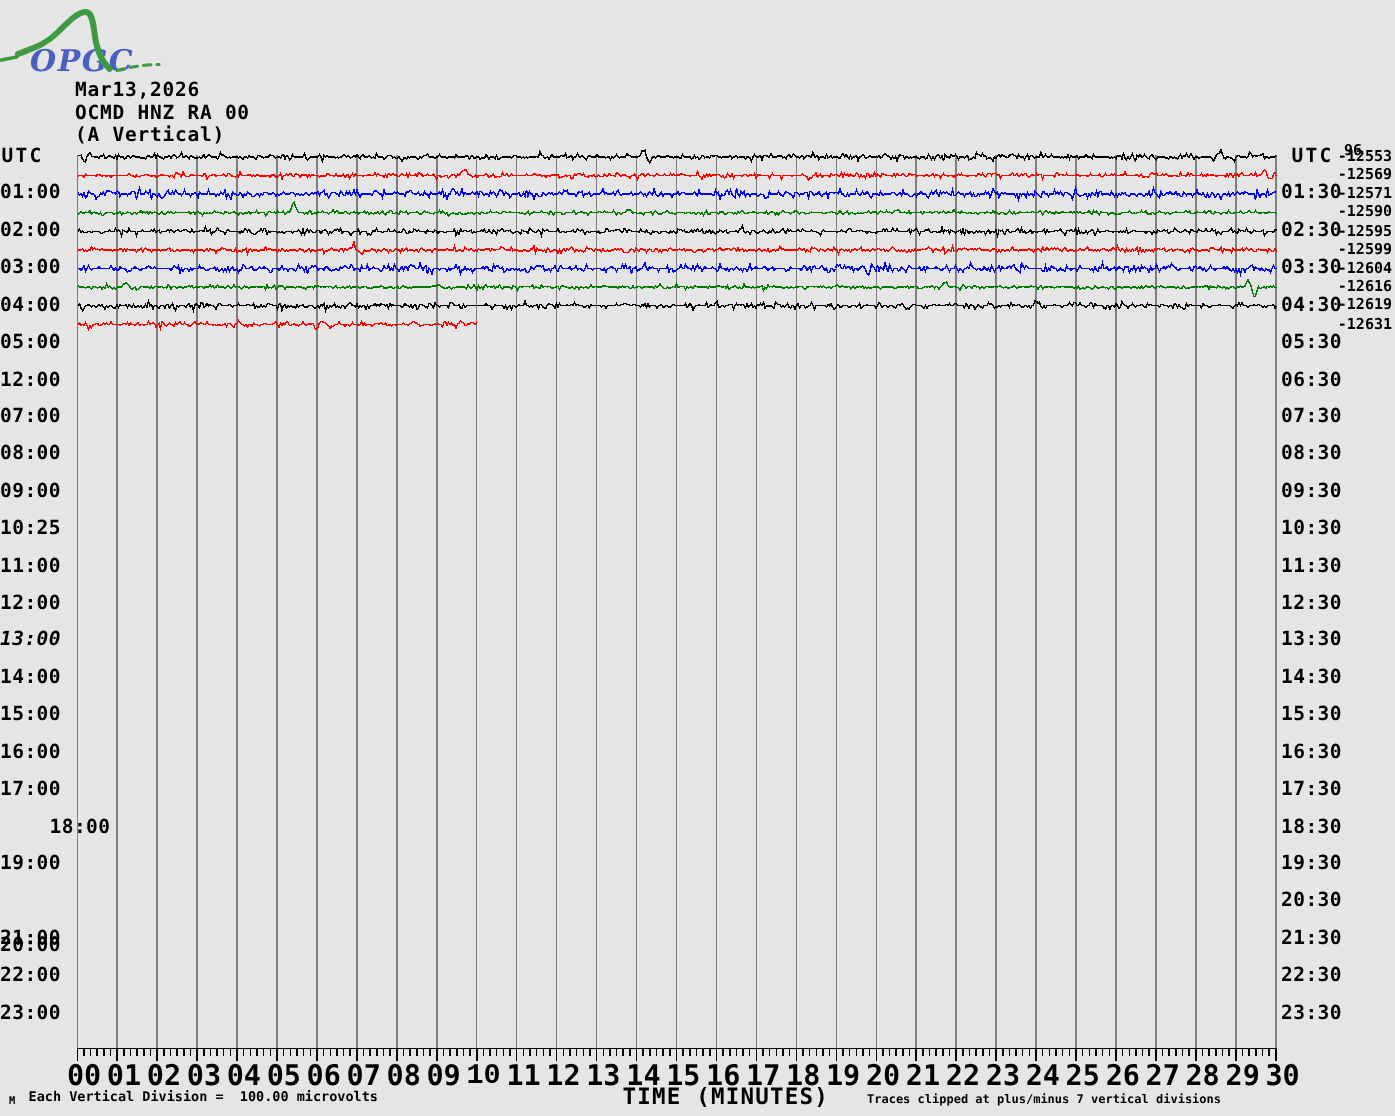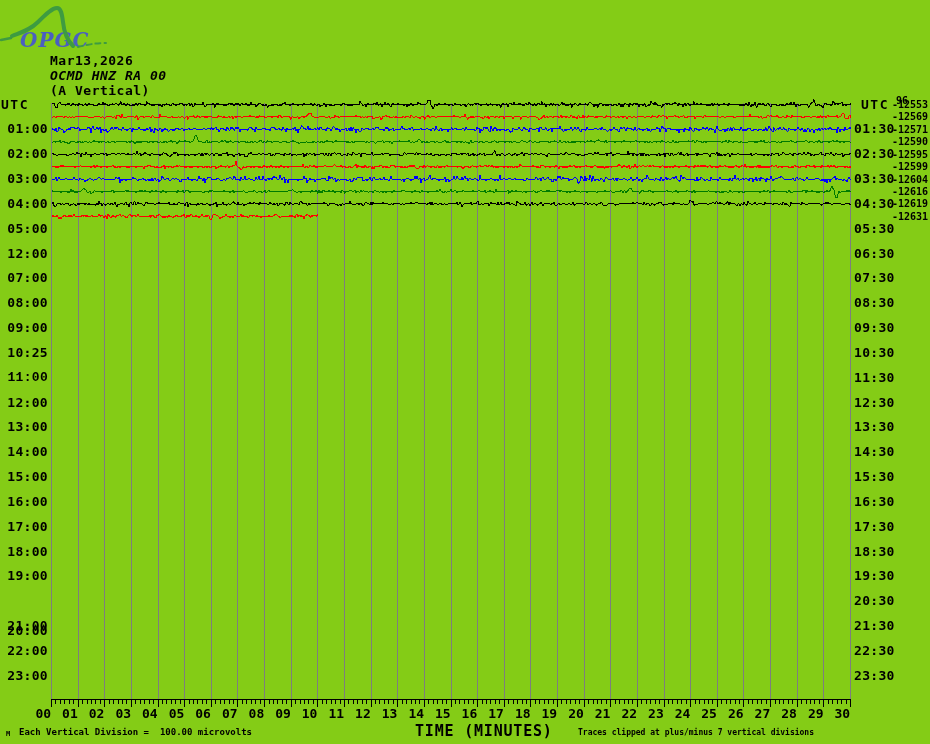--- a/index.html
+++ b/index.html
@@ -1,31 +1,31 @@
 <!DOCTYPE html>
 <html><head>
 <meta charset="utf-8">
 <style>
   * { box-sizing: border-box; }
   html,body { margin:0; padding:0; background:#ffffff; }
-  .screen { position:relative; width:930px; height:744px; background:#84cc16; overflow:hidden;
+  .screen { position:relative; width:930px; height:744px; background:#e5e5e5; overflow:hidden;
             font-family:"DejaVu Sans Mono","Liberation Mono",monospace; color:#000; }
   #plot { position:absolute; left:0; top:0; }
   .logo { position:absolute; left:0; top:2px; width:125px; height:54px; }
   .hdr { position:absolute; left:50px; font-weight:bold; font-size:13px; letter-spacing:.5px; white-space:pre; }
   #hdr-date { top:53px; }
-  #hdr-station { top:68px;font-style:italic; }
+  #hdr-station { top:68px; }
   #hdr-comp { top:83px; }
   .utc { position:absolute; top:97px; font-weight:bold; font-size:13px; letter-spacing:1.5px; }
   #utc-left { left:1px; }
   #utc-right { left:861px; }
   .tl { position:absolute; font-weight:bold; font-size:13px; letter-spacing:.3px; white-space:pre; line-height:14px; }
-  .left-time { left:0; width:48px; text-align:right; }
+  .left-time { left:0; width:48px; }
   .right-time { left:854px; }
-  .min { position:absolute; top:706px; width:32px; text-align:left; font-weight:bold; font-size:13px; }
+  .min { position:absolute; top:706px; width:32px; text-align:right; font-weight:bold; font-size:19px; }
   .rv { position:absolute; left:886px; width:42px; text-align:right; font-weight:bold; font-size:10px; line-height:11px; }
   .rv-ov { position:absolute; left:896px; top:96px; font-weight:bold; font-size:10px; line-height:10px; }
   .xlabel { position:absolute; left:415px; top:722px; font-weight:bold; font-size:15px; letter-spacing:.8px; white-space:pre; }
   .note-left { position:absolute; left:19px; top:727px; font-weight:bold; font-size:9px; white-space:pre; }
   .note-right { position:absolute; left:578px; top:728px; font-weight:bold; font-size:8px; white-space:pre; }
   .note-m { position:absolute; left:6px; top:730px; font-weight:bold; font-size:7px; }
 </style>
 </head>
 <body>
 
@@ -281,28 +281,28 @@
       <div class="tl left-time" style="top: 122.3px;">01:00</div>
       <div class="tl left-time" style="top: 147.2px;">02:00</div>
       <div class="tl left-time" style="top: 172px;">03:00</div>
       <div class="tl left-time" style="top: 196.8px;">04:00</div>
       <div class="tl left-time" style="top: 221.7px;">05:00</div>
       <div class="tl left-time" style="top: 246.5px;">12:00</div>
       <div class="tl left-time" style="top: 271.3px;">07:00</div>
       <div class="tl left-time" style="top: 296.2px;">08:00</div>
       <div class="tl left-time" style="top: 321px;">09:00</div>
       <div class="tl left-time" style="top: 345.8px;">10:25</div>
-      <div class="tl left-time" style="top: 370.7px; font-family: Liberation Mono, monospace;">11:00</div>
+      <div class="tl left-time" style="top: 370.7px;">11:00</div>
       <div class="tl left-time" style="top: 395.5px;">12:00</div>
-      <div class="tl left-time" style="top: 420.3px;">13:00</div>
+      <div class="tl left-time" style="top: 420.3px; font-style: italic;">13:00</div>
       <div class="tl left-time" style="top: 445.2px;">14:00</div>
       <div class="tl left-time" style="top: 470px;">15:00</div>
       <div class="tl left-time" style="top: 494.8px;">16:00</div>
       <div class="tl left-time" style="top: 519.7px;">17:00</div>
-      <div class="tl left-time" style="top: 544.5px;">18:00</div>
+      <div class="tl left-time" style="top: 544.5px; padding-left: 33px;">18:00</div>
       <div class="tl left-time" style="top: 569.3px;">19:00</div>
       <div class="tl left-time" style="top: 624px;">20:00</div>
       <div class="tl left-time" style="top: 619px;">21:00</div>
       <div class="tl left-time" style="top: 643.8px;">22:00</div>
       <div class="tl left-time" style="top: 668.7px;">23:00</div>
     </div>
   <div id="right-times">
       <div class="tl right-time" style="top: 122.3px;">01:30</div>
       <div class="tl right-time" style="top: 147.2px;">02:30</div>
       <div class="tl right-time" style="top: 172px;">03:30</div>
@@ -331,21 +331,21 @@
       <div class="min" style="left: 35.5px;">00</div>
       <div class="min" style="left: 62.1px;">01</div>
       <div class="min" style="left: 88.8px;">02</div>
       <div class="min" style="left: 115.4px;">03</div>
       <div class="min" style="left: 142px;">04</div>
       <div class="min" style="left: 168.7px;">05</div>
       <div class="min" style="left: 195.3px;">06</div>
       <div class="min" style="left: 221.9px;">07</div>
       <div class="min" style="left: 248.6px;">08</div>
       <div class="min" style="left: 275.2px;">09</div>
-      <div class="min" style="left: 301.8px;">10</div>
+      <div class="min" style="left: 301.8px; font-family: Liberation Mono, monospace;">10</div>
       <div class="min" style="left: 328.5px;">11</div>
       <div class="min" style="left: 355.1px;">12</div>
       <div class="min" style="left: 381.7px;">13</div>
       <div class="min" style="left: 408.4px;">14</div>
       <div class="min" style="left: 435px;">15</div>
       <div class="min" style="left: 461.6px;">16</div>
       <div class="min" style="left: 488.3px;">17</div>
       <div class="min" style="left: 514.9px;">18</div>
       <div class="min" style="left: 541.5px;">19</div>
       <div class="min" style="left: 568.2px;">20</div>

